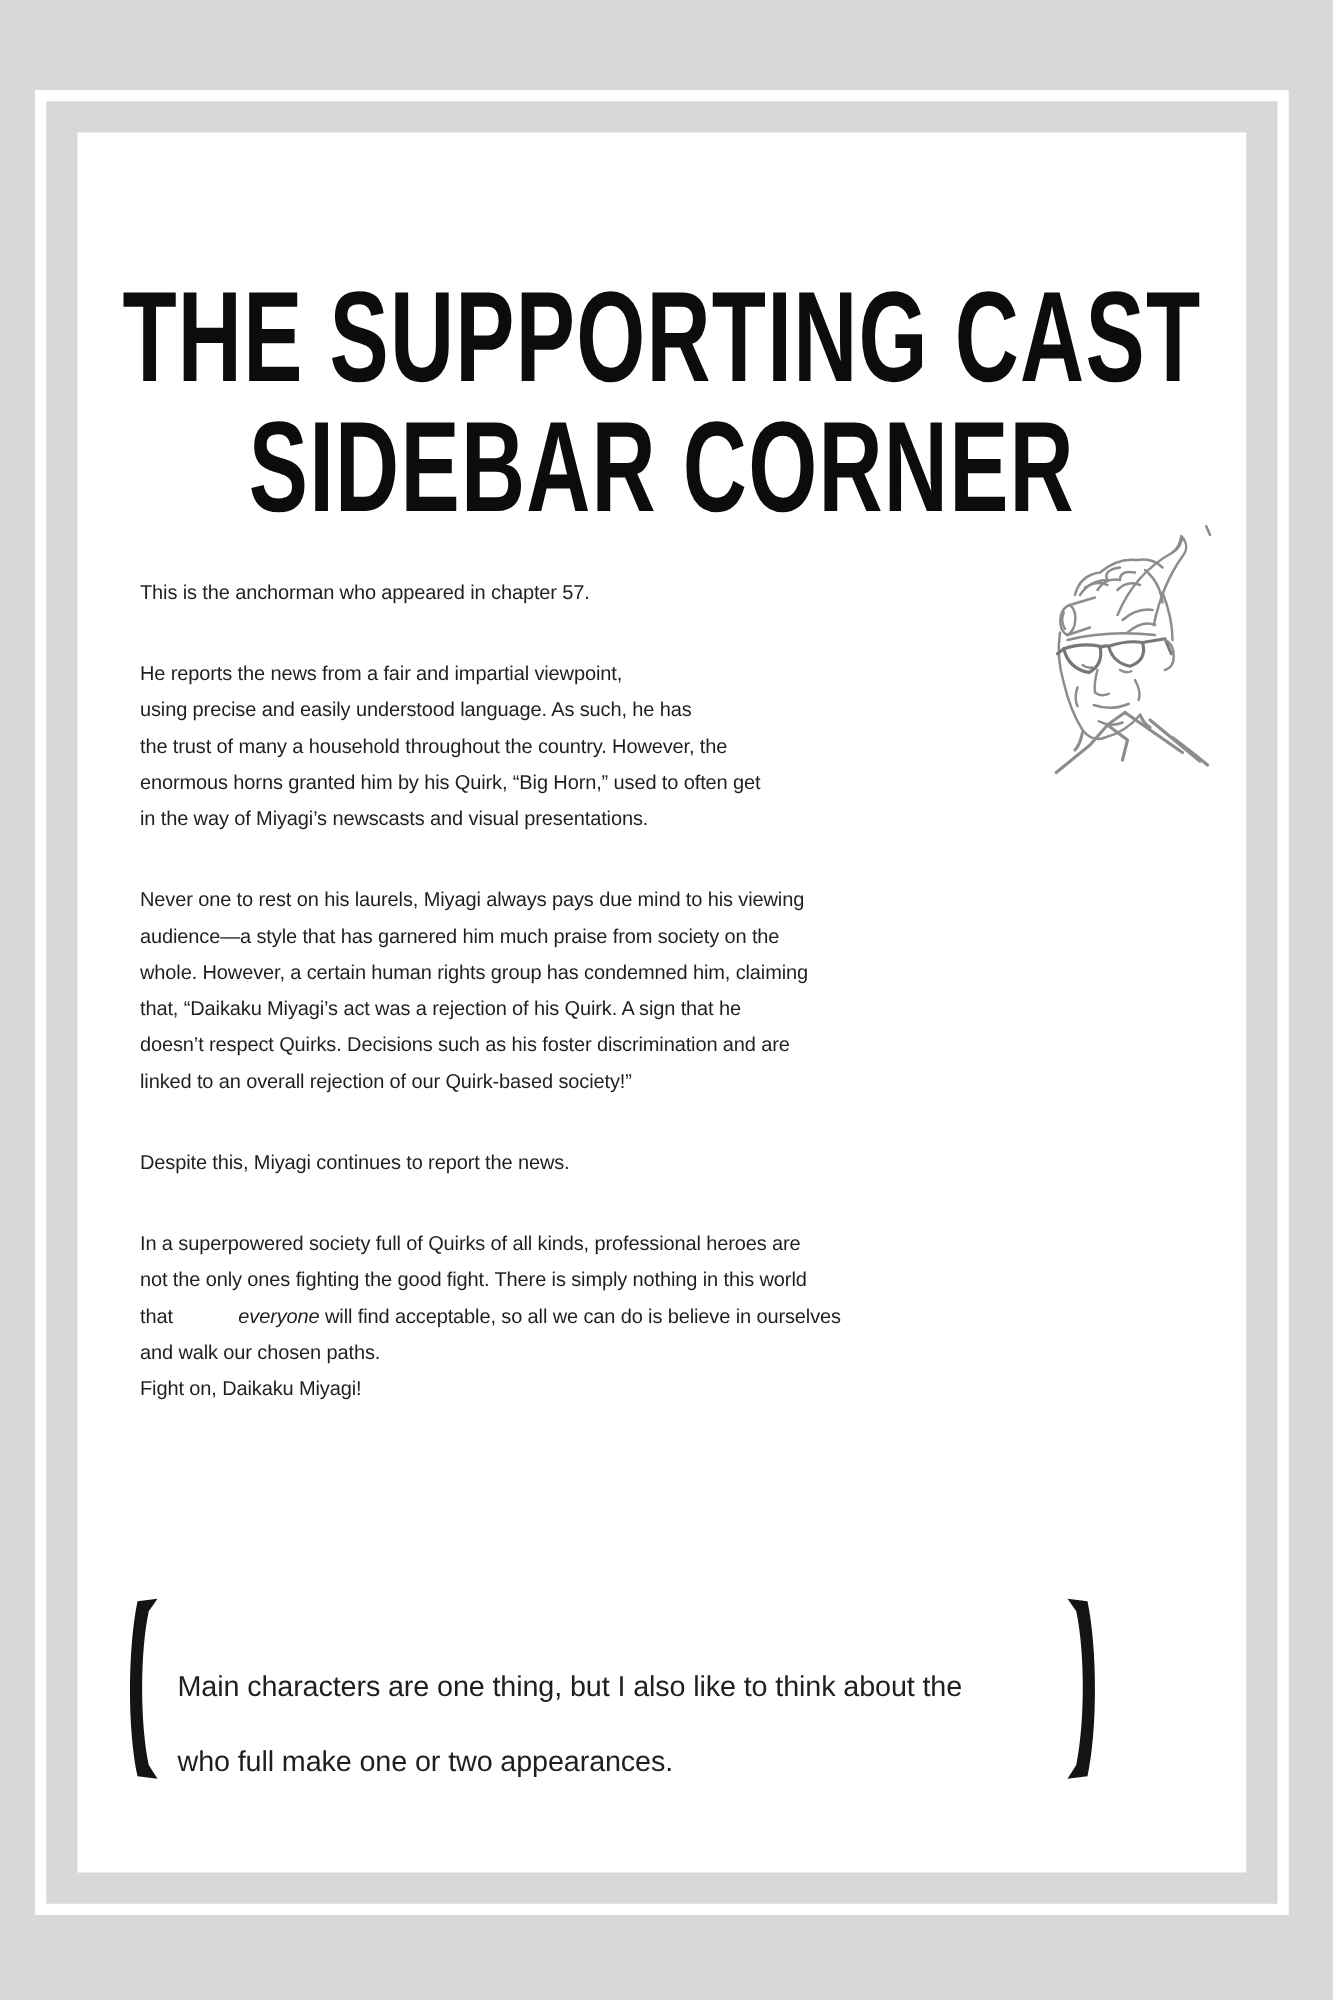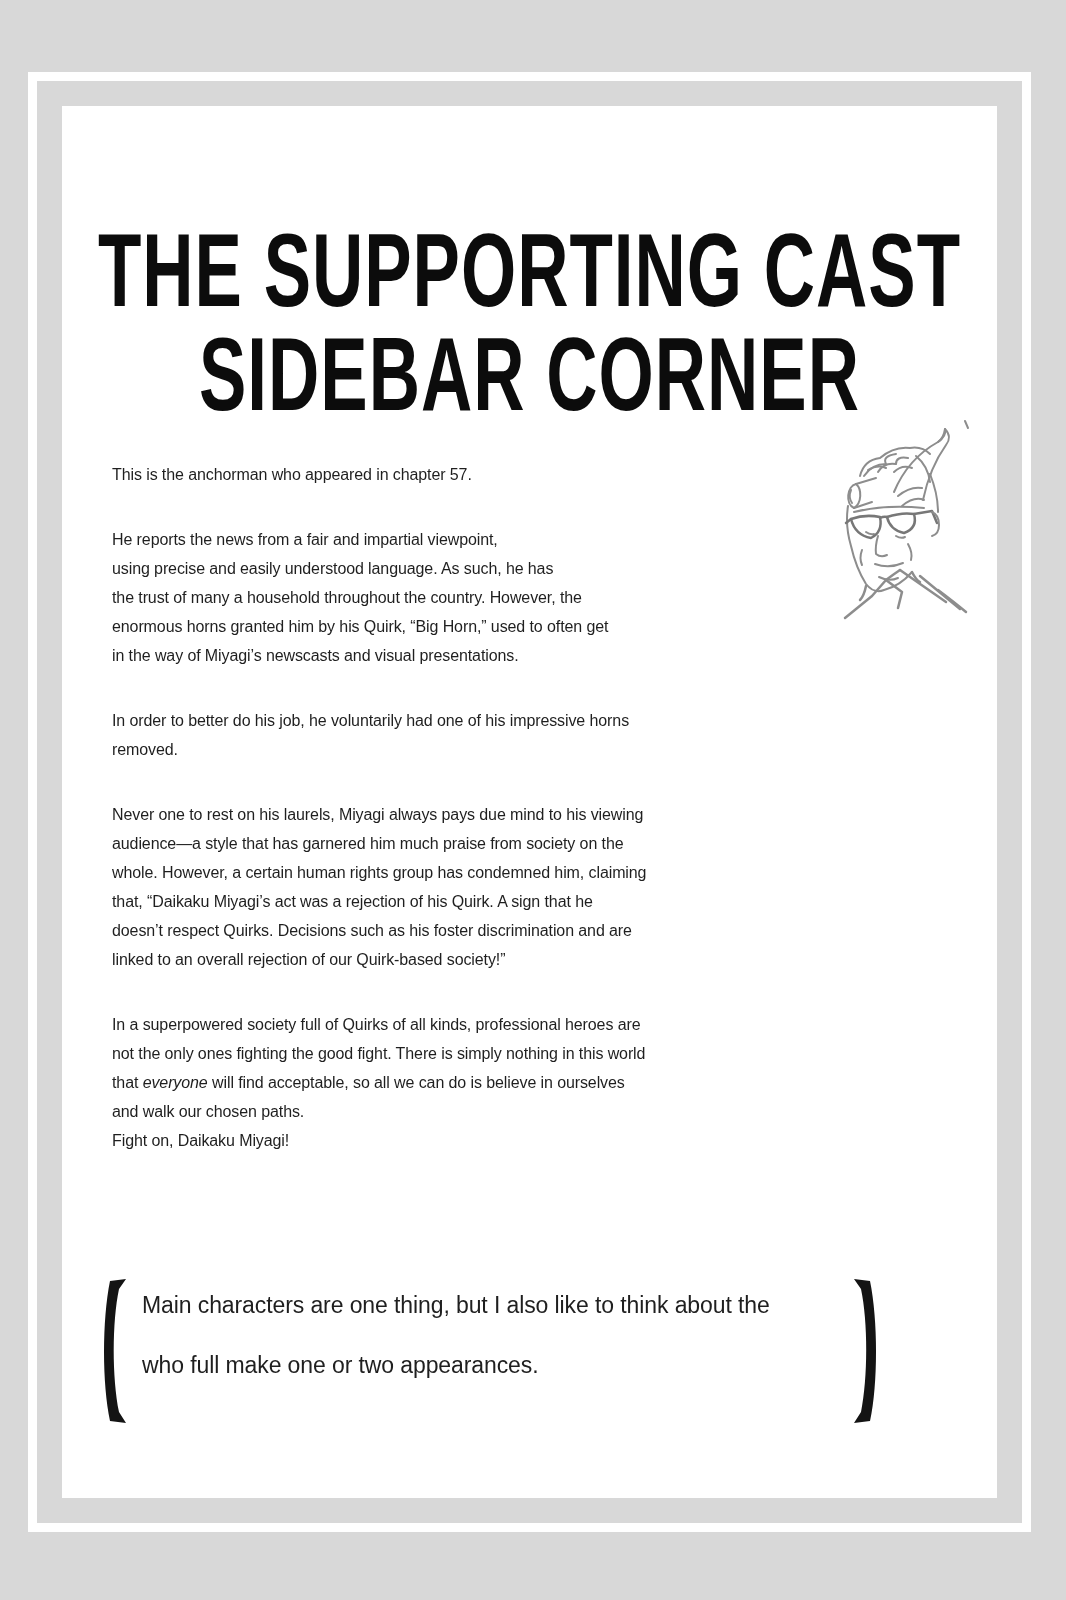--- a/index.html
+++ b/index.html
@@ -47,26 +47,26 @@
     width:862px;
     font-size:16px;
     line-height:29px;
     letter-spacing:-0.1px;
   }
   .body p{
     margin:0 0 36px 0;
     white-space:nowrap;
   }
   .body p:last-child{margin-bottom:0;}
-  em{font-style:italic;}
+  em{font-style:italic;margin-left:48px;}
   .note{
     position:absolute;
     left:38px;top:1172px;
     display:flex;
-    align-items:flex-start;
+    align-items:flex-end;
   }
   .note-text{
     width:724px;
     padding:12px 0 0 14px;
     font-size:23px;
     line-height:30px;
     white-space:nowrap;
     letter-spacing:-0.1px;
   }
   .bracket{display:block;flex:0 0 auto;}
@@ -80,22 +80,22 @@
     <div class="page">
 
       <h1 class="title">
         <span>THE SUPPORTING CAST</span>
         <span>SIDEBAR CORNER</span>
       </h1>
 
       <div class="body">
           <p><span>This is the anchorman who appeared in chapter 57.</span><br></p>
           <p><span>He reports the news from a fair and impartial viewpoint,</span><br><span>using precise and easily understood language. As such, he has</span><br><span>the trust of many a household throughout the country. However, the</span><br><span>enormous horns granted him by his Quirk, “Big Horn,” used to often get</span><br><span>in the way of Miyagi’s newscasts and visual presentations.</span></p>
-          <p><span>In order to better do his job, he voluntarily had one of his impressive horns</span><br><span>removed.</span></p>
           <p><span>Never one to rest on his laurels, Miyagi always pays due mind to his viewing</span><br><span>audience—a style that has garnered him much praise from society on the</span><br><span>whole. However, a certain human rights group has condemned him, claiming</span><br><span>that, “Daikaku Miyagi’s act was a rejection of his Quirk. A sign that he</span><br><span>doesn’t respect Quirks. Decisions such as his foster discrimination and are</span><br><span>linked to an overall rejection of our Quirk-based society!”</span></p>
+          <p><span>Despite this, Miyagi continues to report the news.</span></p>
           <p><span>In a superpowered society full of Quirks of all kinds, professional heroes are</span><br><span>not the only ones fighting the good fight. There is simply nothing in this world</span><br><span>that </span><em>everyone</em><span> will find acceptable, so all we can do is believe in ourselves</span><br><span>and walk our chosen paths.</span><br><span>Fight on, Daikaku Miyagi!</span></p>
         </div>
 
       <div class="note">
         <svg class="bracket" width="28" height="146" viewBox="0 0 28 146">
           <path d="M26,1 L10,3 C2,42 2,106 10,143 L26,145 L19,134 C12,100 12,44 19,11 Z" fill="#141414"></path>
         </svg>
         <div class="note-text"><span>Main characters are one thing, but I also like to think about the</span><br><br><span>who full make one or two appearances.</span></div>
         <svg class="bracket" width="28" height="146" viewBox="0 0 28 146">
           <path d="M2,1 L18,3 C26,42 26,106 18,143 L2,145 L9,134 C16,100 16,44 9,11 Z" fill="#141414"></path>

